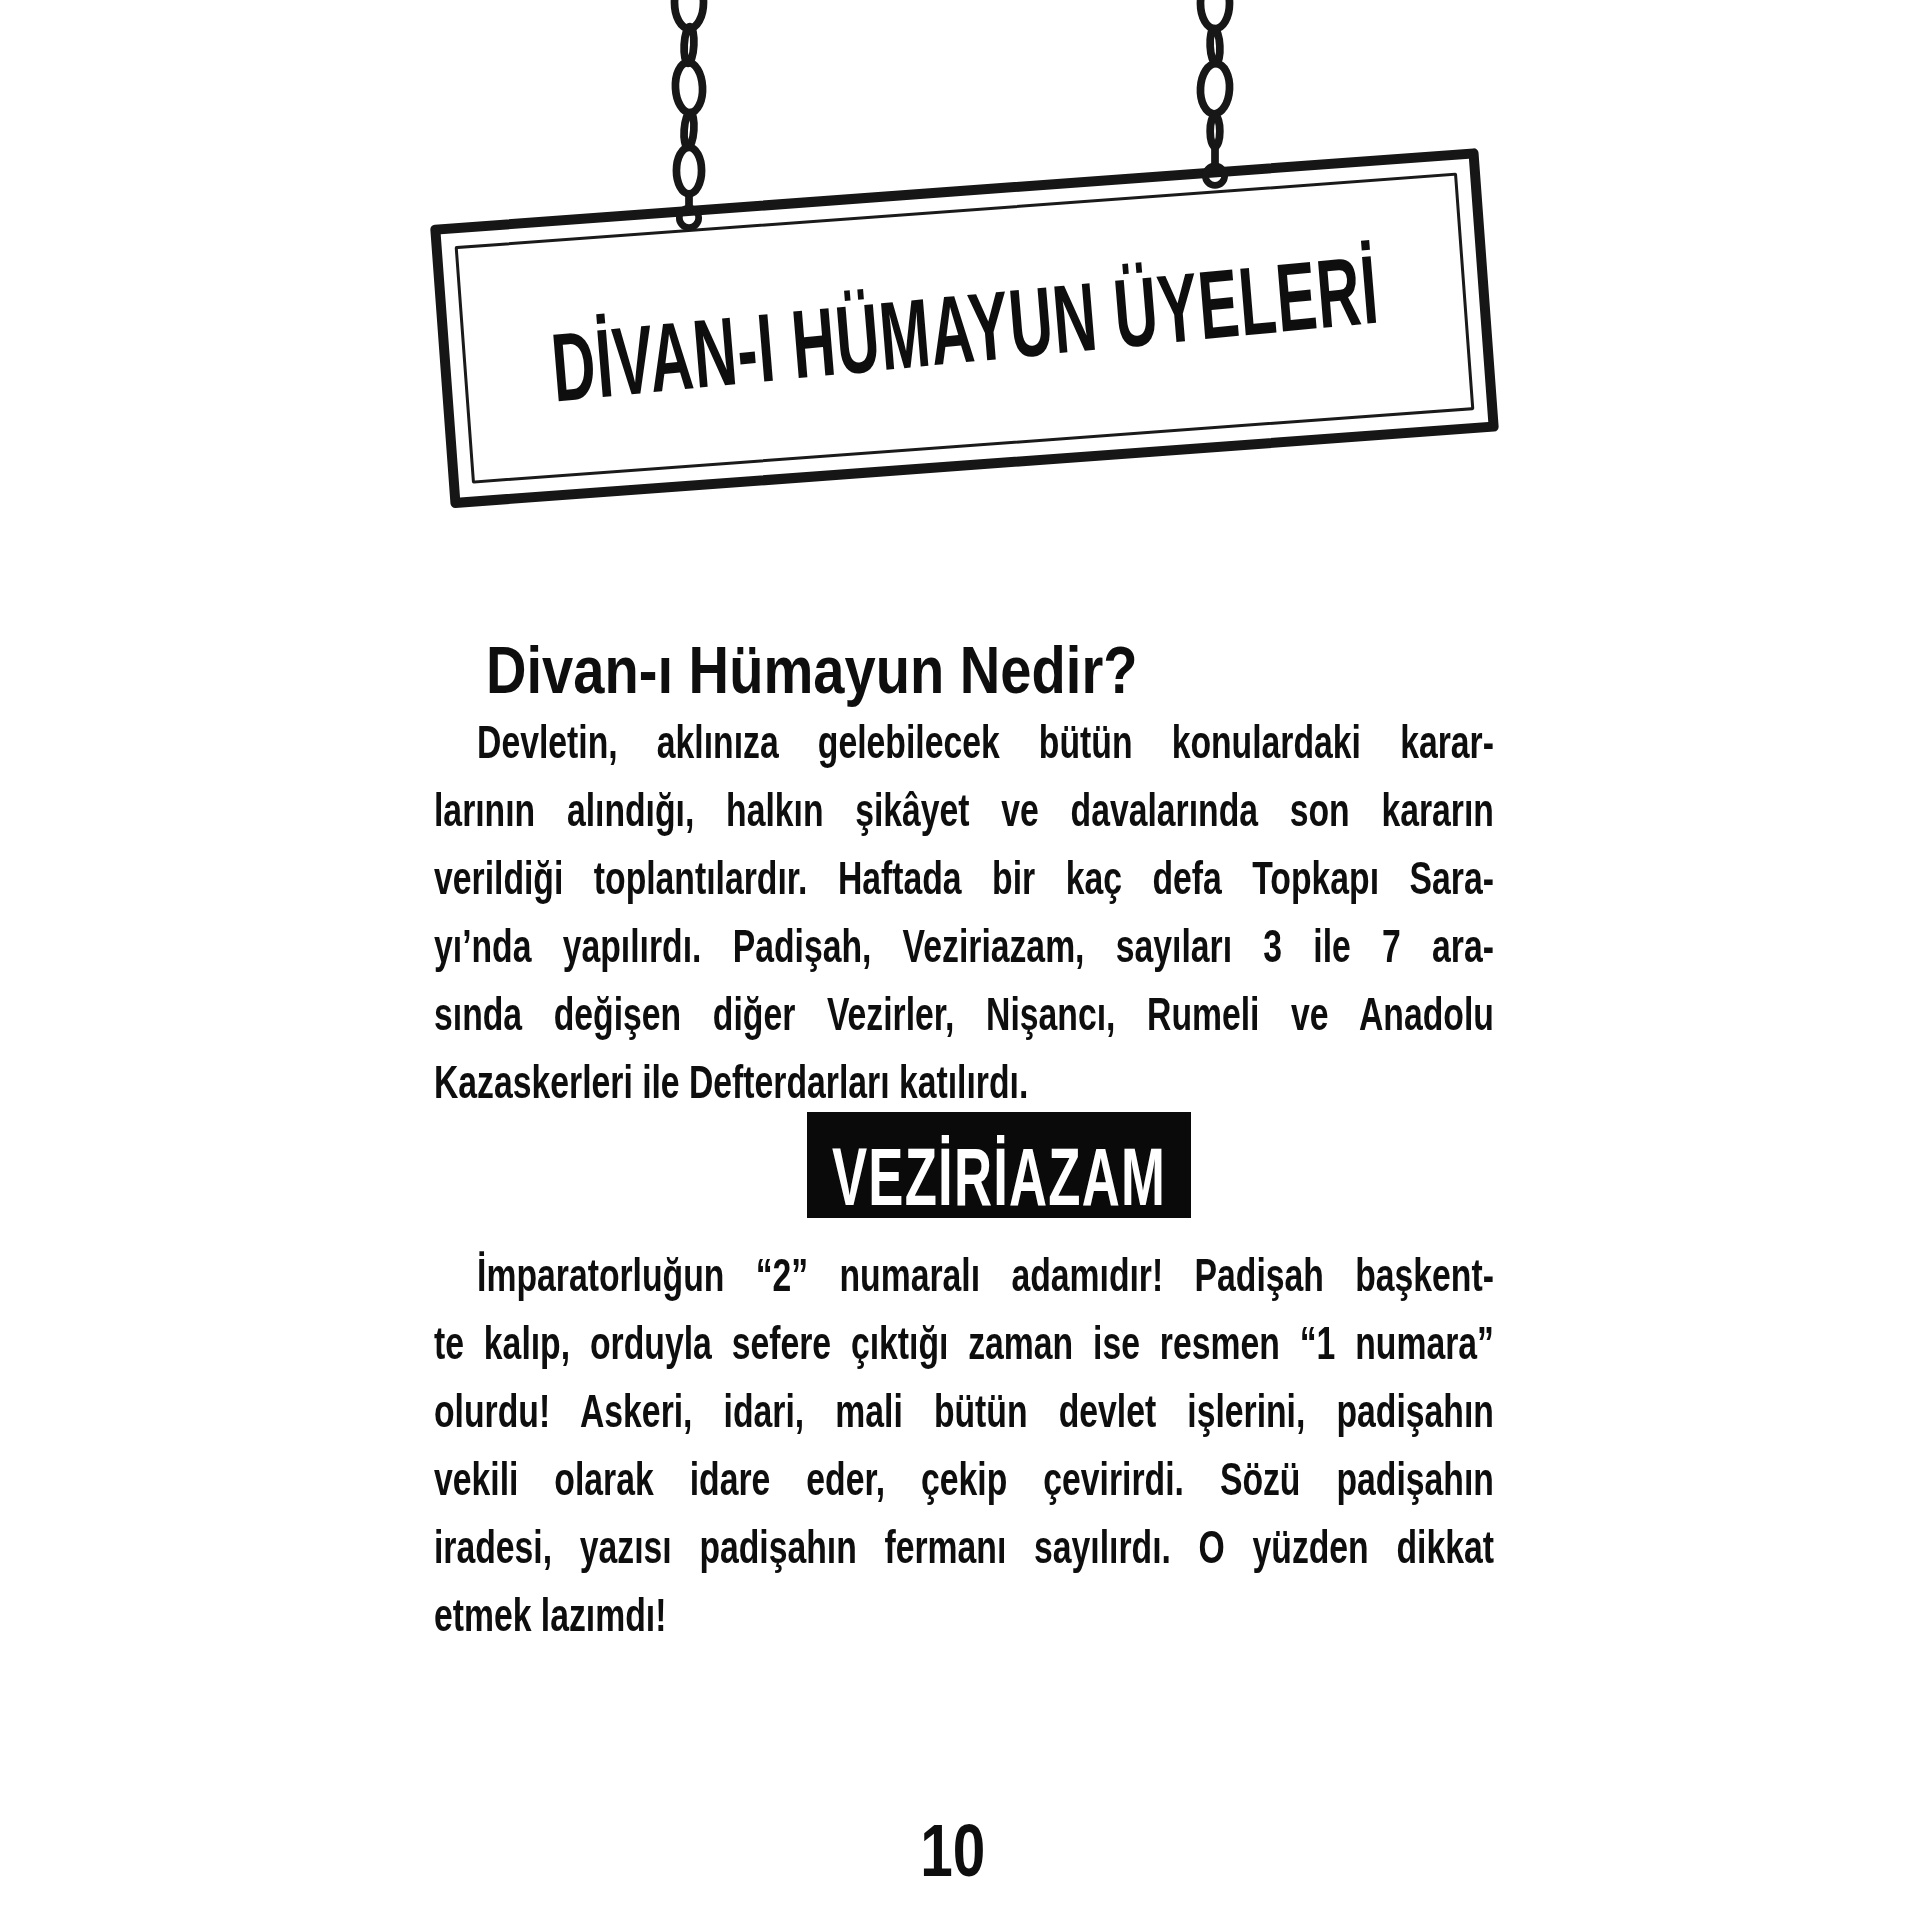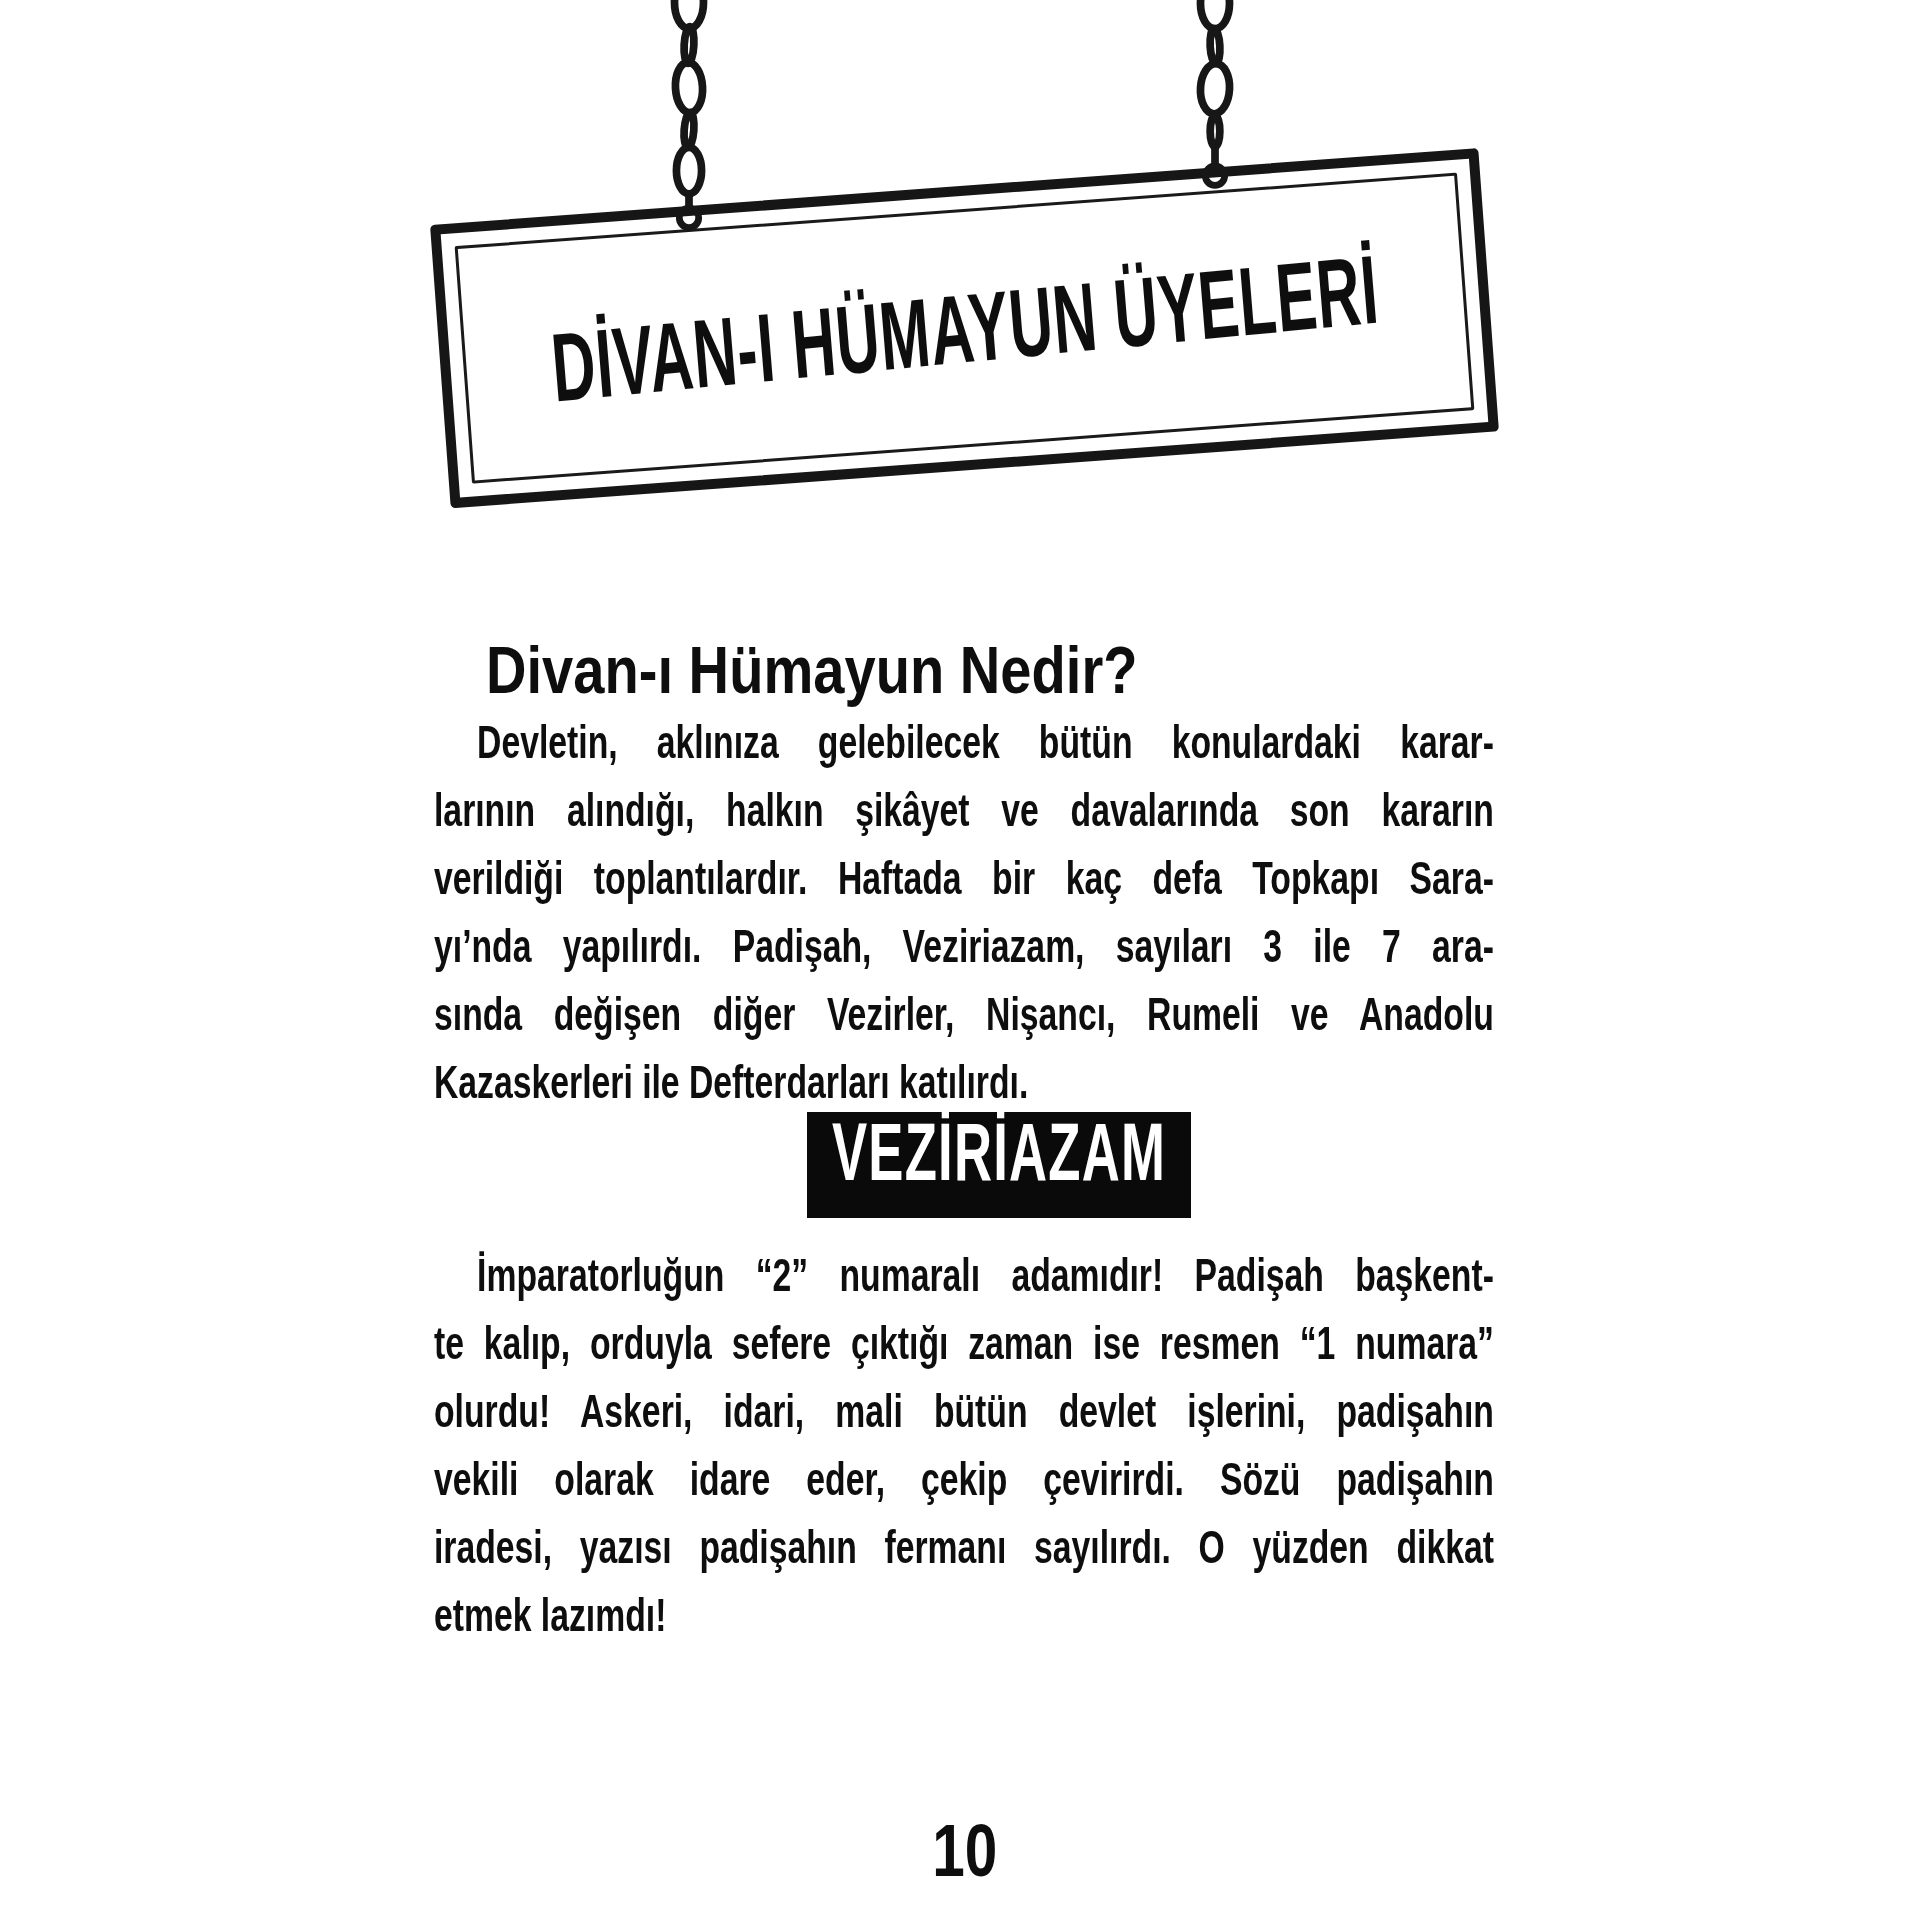--- a/index.html
+++ b/index.html
@@ -45,30 +45,30 @@
   }
   .para-1 { top:708px; }
   .para-2 { top:1241px; }
   .bodyline { text-align:justify; text-align-last:justify; }
   .bodyline.first { text-indent:60px; }
   .bodyline.last  { text-align-last:left; }
   
   .badge {
     position:absolute; left:807px; top:1112px;
     width:384px; height:106px; background:#0a0a0a;
-    display:flex; align-items:flex-start; justify-content:center;
+    display:flex; align-items:flex-end; justify-content:center;
   }
   .badge-label {
     color:#ffffff; font-weight:bold; font-size:81px; line-height:1;
     letter-spacing:1.9px; white-space:nowrap;
     transform:scaleX(0.65);
   }
   
   .pagenum {
-    position:absolute; left:434px; top:1813px; width:1062px;
+    position:absolute; left:422px; top:1813px; width:1062px;
     text-align:center; font-size:75px; line-height:1; font-weight:bold;
   }
   .pagenum span { display:inline-block; transform:scaleX(0.78); }
 </style>
 </head>
 <body>
 
 <div class="paper">
 
   <svg class="chain chain-left" width="62" height="257" viewBox="0 0 64 266" fill="none">

